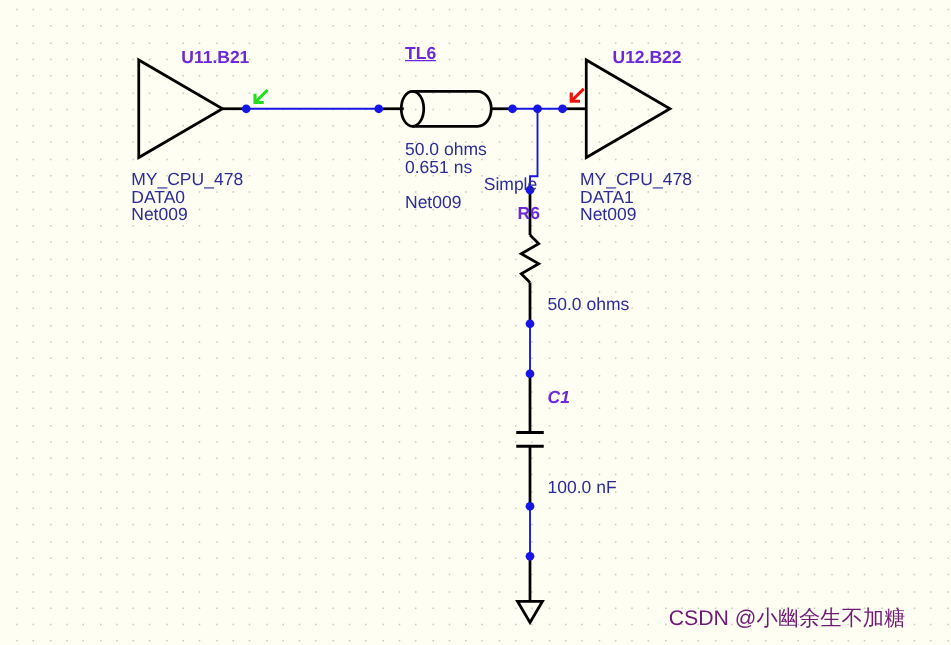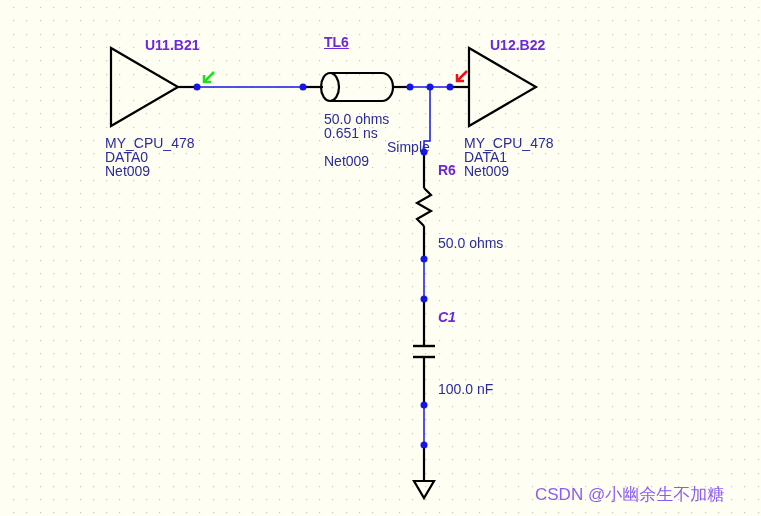--- a/index.html
+++ b/index.html
@@ -2,21 +2,21 @@
 <html><head>
 <meta charset="utf-8">
 <style>
   html, body { margin:0; padding:0; }
   body { width:761px; height:516px; overflow:hidden; background:#fefef2; position:relative;
          font-family:"Liberation Sans", sans-serif; }
   #canvas { position:absolute; left:0; top:0; width:761px; height:516px; }
   .lbl { position:absolute; white-space:nowrap; line-height:14px; }
   .refdes { font-weight:bold; font-size:14px; color:#6d28d9; }
   .val { font-size:14px; color:#2b2b9a; }
-  .wm { font-size:17px; color:#8b5cf6; }
+  .wm { font-size:17px; color:#701a75; }
 </style>
 </head>
 <body>
 
 <svg id="canvas" width="761" height="516" viewBox="0 0 761 516">
   <g id="grid">
       <rect x="13" y="7" width="1.2" height="1.2" fill="#c8c8c0"></rect>
       <rect x="26" y="7" width="1.2" height="1.2" fill="#c8c8c0"></rect>
       <rect x="40" y="7" width="1.2" height="1.2" fill="#c8c8c0"></rect>
       <rect x="53" y="7" width="1.2" height="1.2" fill="#c8c8c0"></rect>
@@ -2314,19 +2314,19 @@
 <div class="lbl val" style="left:324px;top:112px;">50.0 ohms</div>
 <div class="lbl val" style="left:324px;top:126px;">0.651 ns</div>
 <div class="lbl val" style="left:340px;top:140px;margin-left:47px;">Simple</div>
 <div class="lbl val" style="left:324px;top:154px;">Net009</div>
 
 <div class="lbl refdes" style="left:490px;top:38px;">U12.B22</div>
 <div class="lbl val" style="left:464px;top:136px;">MY_CPU_478</div>
 <div class="lbl val" style="left:464px;top:150px;">DATA1</div>
 <div class="lbl val" style="left:464px;top:164px;">Net009</div>
 
-<div class="lbl refdes" style="left:438px;top:163px;">R6</div>
+<div class="lbl refdes" style="left:414px;top:163px;">R6</div>
 <div class="lbl val" style="left:438px;top:236px;">50.0 ohms</div>
 
 <div class="lbl refdes" style="left:438px;top:310px;font-style:italic;">C1</div>
 <div class="lbl val" style="left:438px;top:382px;text-align:right;">100.0 nF</div>
 
 <div class="lbl wm" style="left:535px;top:488px;">CSDN @小幽余生不加糖</div>
 
 </body></html>

